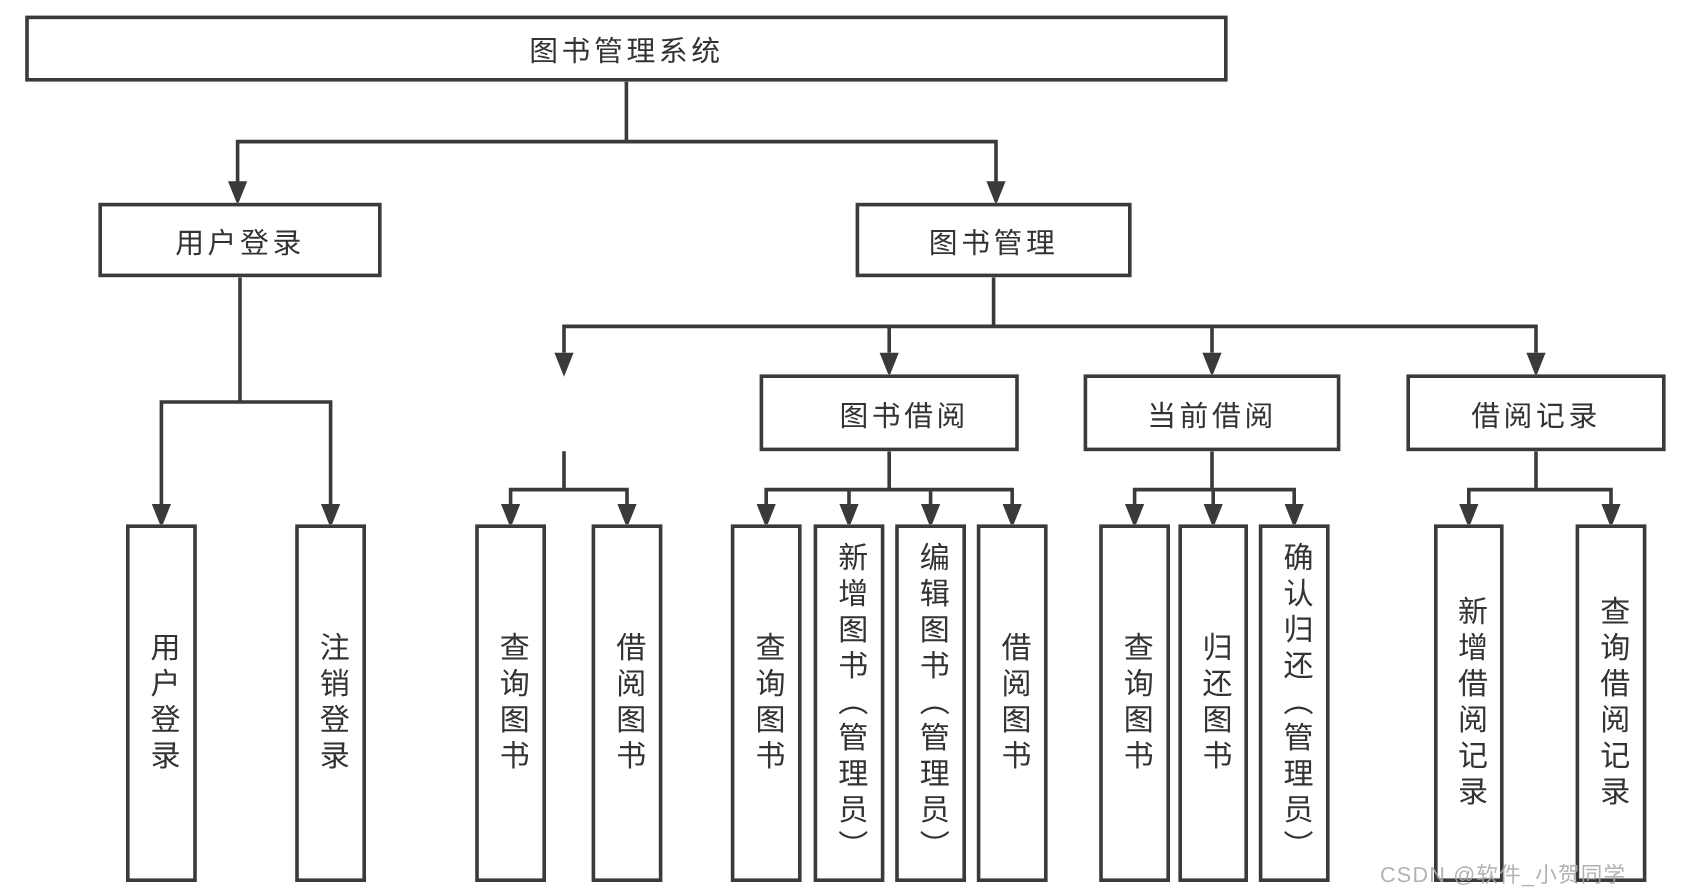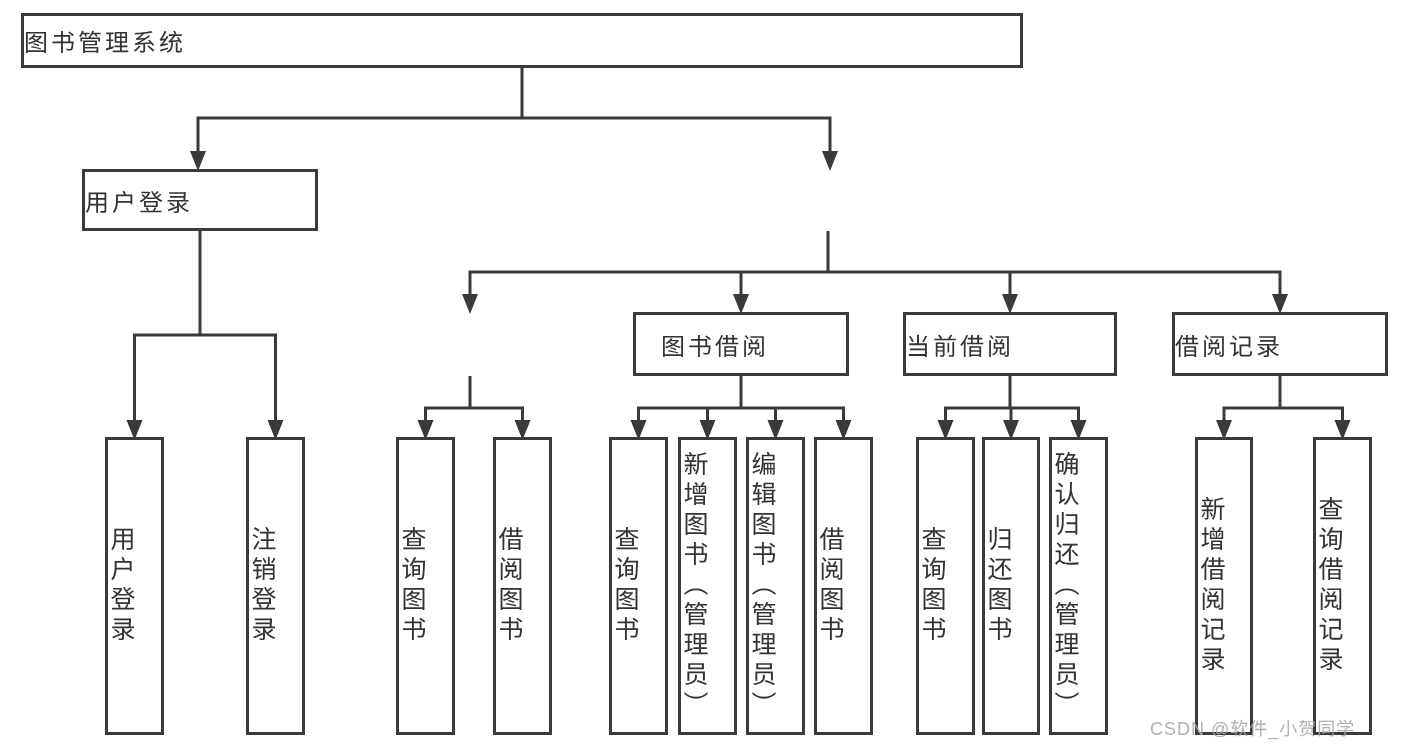--- a/index.html
+++ b/index.html
@@ -22,21 +22,21 @@
     top: 0;
     z-index: 1;
   }
   .node {
     position: absolute;
     box-sizing: border-box;
     border: 3px solid #3a3a3a;
     background: #ffffff;
     display: flex;
     align-items: center;
-    justify-content: flex-start;
+    justify-content: center;
     z-index: 2;
   }
   .node.h span {
     font-size: 24px;
     letter-spacing: 3px;
     white-space: nowrap;
     color: #333333;
   }
   .node.v span {
     writing-mode: vertical-rl;
@@ -94,20 +94,23 @@
       M1334.5 420 L1350.5 420 L1342.5 440 Z"></path>
   </svg>
 
   <div class="node h" style="left:21px; top:13px; width:1002px; height:55px;">
     <span>图书管理系统</span>
   </div>
 
   <div class="node h" style="left:82px; top:169px; width:236px; height:62px;">
     <span>用户登录</span>
   </div>
+  <div class="node h" style="left:713px; top:169px; width:230px; height:62px;">
+    <span>图书管理</span>
+  </div>
 
   <div class="node h" style="left:633px; top:312px; width:216px; height:64px;padding-left:25px;">
     <span>图书借阅</span>
   </div>
   <div class="node h" style="left:1172px; top:312px; width:216px; height:64px;">
     <span>借阅记录</span>
   </div>
   <div class="node h" style="left:903px; top:312px; width:214px; height:64px;">
     <span>当前借阅</span>
   </div>

